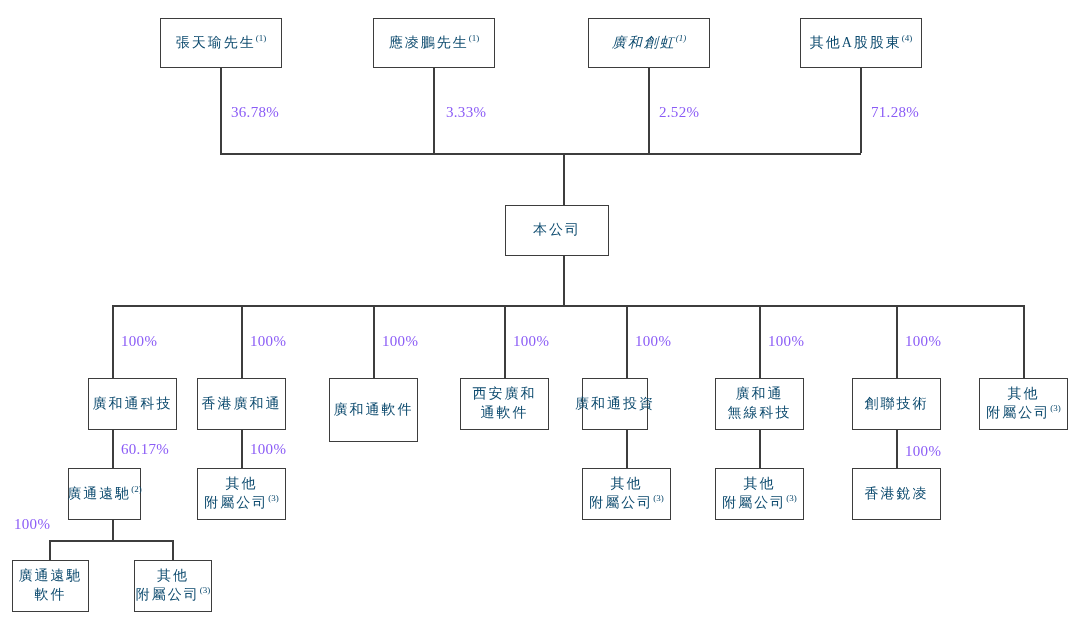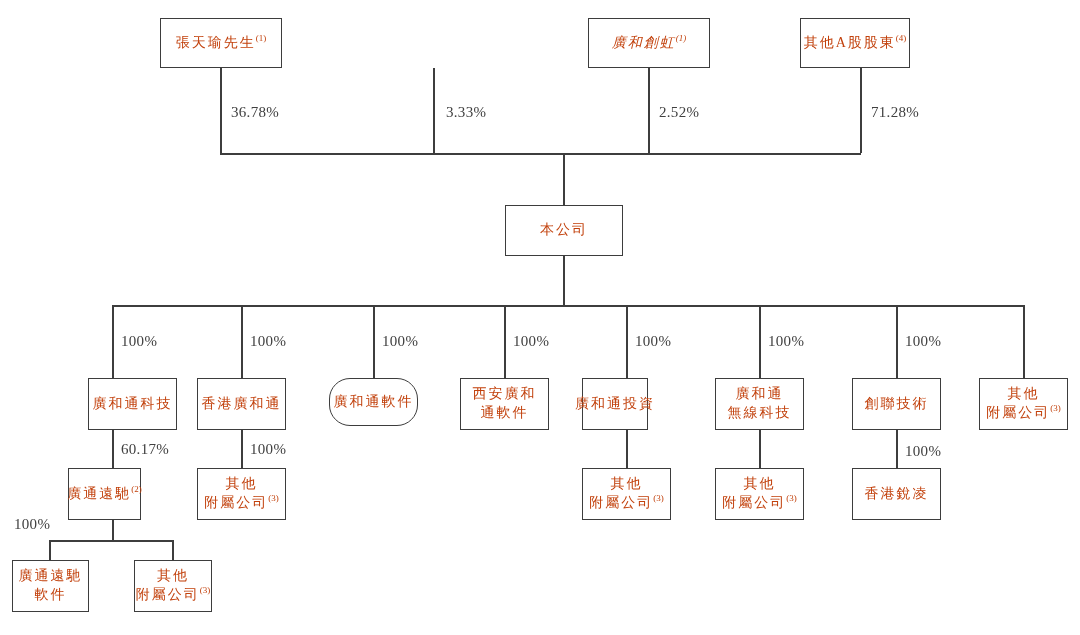--- a/index.html
+++ b/index.html
@@ -4,55 +4,58 @@
 <style>
   html,body{margin:0;padding:0;background:#ffffff;}
   .diagram{
     position:relative;width:1080px;height:635px;background:#ffffff;overflow:hidden;
     font-family:"Liberation Serif","DejaVu Serif",serif;color:#1a1a1a;
   }
   .box{
     position:absolute;box-sizing:border-box;border:1.5px solid #3d3d3d;background:#ffffff;
     display:flex;align-items:center;justify-content:center;text-align:center;
   }
-  .box-label{font-size:14px;letter-spacing:2px;line-height:1.35;color:#c2410c;white-space:nowrap;}
+  .box-label{font-size:14px;letter-spacing:2px;line-height:1.35;color:#0c4a6e;white-space:nowrap;}
   .box-label .note{font-size:9px;letter-spacing:0;vertical-align:super;line-height:0;}
-  .pct{position:absolute;font-size:15px;letter-spacing:0.3px;color:#404040;white-space:nowrap;}
+  .pct{position:absolute;font-size:15px;letter-spacing:0.3px;color:#8b5cf6;white-space:nowrap;}
   .vline,.hline{position:absolute;background:#3d3d3d;}
   .vline{width:1.5px;}
   .hline{height:1.5px;}
 </style>
 </head>
 <body>
 
 <div class="diagram">
 
   <div class="box" style="left:160px;top:18px;width:122px;height:50px;">
     <div class="box-label"><span>張天瑜先生</span><span class="note">(1)</span></div>
   </div>
+  <div class="box" style="left:373px;top:18px;width:122px;height:50px;">
+    <div class="box-label"><span>應凌鵬先生</span><span class="note">(1)</span></div>
+  </div>
   <div class="box" style="left:588px;top:18px;width:122px;height:50px;font-style:italic;">
     <div class="box-label"><span>廣和創虹</span><span class="note">(1)</span></div>
   </div>
-  <div class="box" style="left:800px;top:18px;width:110px;height:50px;">
+  <div class="box" style="left:800px;top:18px;width:122px;height:50px;">
     <div class="box-label"><span>其他A股股東</span><span class="note">(4)</span></div>
   </div>
 
   <div class="vline" style="left:220px;top:68px;height:85px;"></div>
   <div class="vline" style="left:433px;top:68px;height:85px;"></div>
   <div class="vline" style="left:648px;top:68px;height:85px;"></div>
   <div class="vline" style="left:860px;top:68px;height:85px;"></div>
   <div class="hline" style="left:220px;top:153px;width:641px;"></div>
   <div class="vline" style="left:563px;top:153px;height:52px;"></div>
 
   <div class="pct" style="left:231px;top:104px;">36.78%</div>
   <div class="pct" style="left:446px;top:104px;">3.33%</div>
   <div class="pct" style="left:659px;top:104px;">2.52%</div>
   <div class="pct" style="left:871px;top:104px;">71.28%</div>
 
-  <div class="box" style="left:505px;top:205px;width:118px;height:51px;">
+  <div class="box" style="left:505px;top:205px;width:104px;height:51px;">
     <div class="box-label"><span>本公司</span></div>
   </div>
   <div class="vline" style="left:563px;top:256px;height:49px;"></div>
 
   <div class="hline" style="left:112px;top:305px;width:913px;"></div>
   <div class="vline" style="left:112px;top:305px;height:73px;"></div>
   <div class="vline" style="left:241px;top:305px;height:73px;"></div>
   <div class="vline" style="left:373px;top:305px;height:73px;"></div>
   <div class="vline" style="left:504px;top:305px;height:73px;"></div>
   <div class="vline" style="left:626px;top:305px;height:73px;"></div>
@@ -67,21 +70,21 @@
   <div class="pct" style="left:635px;top:333px;">100%</div>
   <div class="pct" style="left:768px;top:333px;">100%</div>
   <div class="pct" style="left:905px;top:333px;">100%</div>
 
   <div class="box" style="left:68px;top:378px;width:89px;height:52px;margin-left:20px;">
     <div class="box-label"><span>廣和通科技</span></div>
   </div>
   <div class="box" style="left:197px;top:378px;width:89px;height:52px;">
     <div class="box-label"><span>香港廣和通</span></div>
   </div>
-  <div class="box" style="left:329px;top:378px;width:89px;height:48px;border-radius:21px;">
+  <div class="box" style="left:329px;top:378px;width:89px;height:64px;">
     <div class="box-label"><span>廣和通軟件</span></div>
   </div>
   <div class="box" style="left:460px;top:378px;width:89px;height:52px;">
     <div class="box-label">
       <div>西安廣和</div>
       <div>通軟件</div>
     </div>
   </div>
   <div class="box" style="left:582px;top:378px;width:66px;height:52px;">
     <div class="box-label"><span>廣和通投資</span></div>

